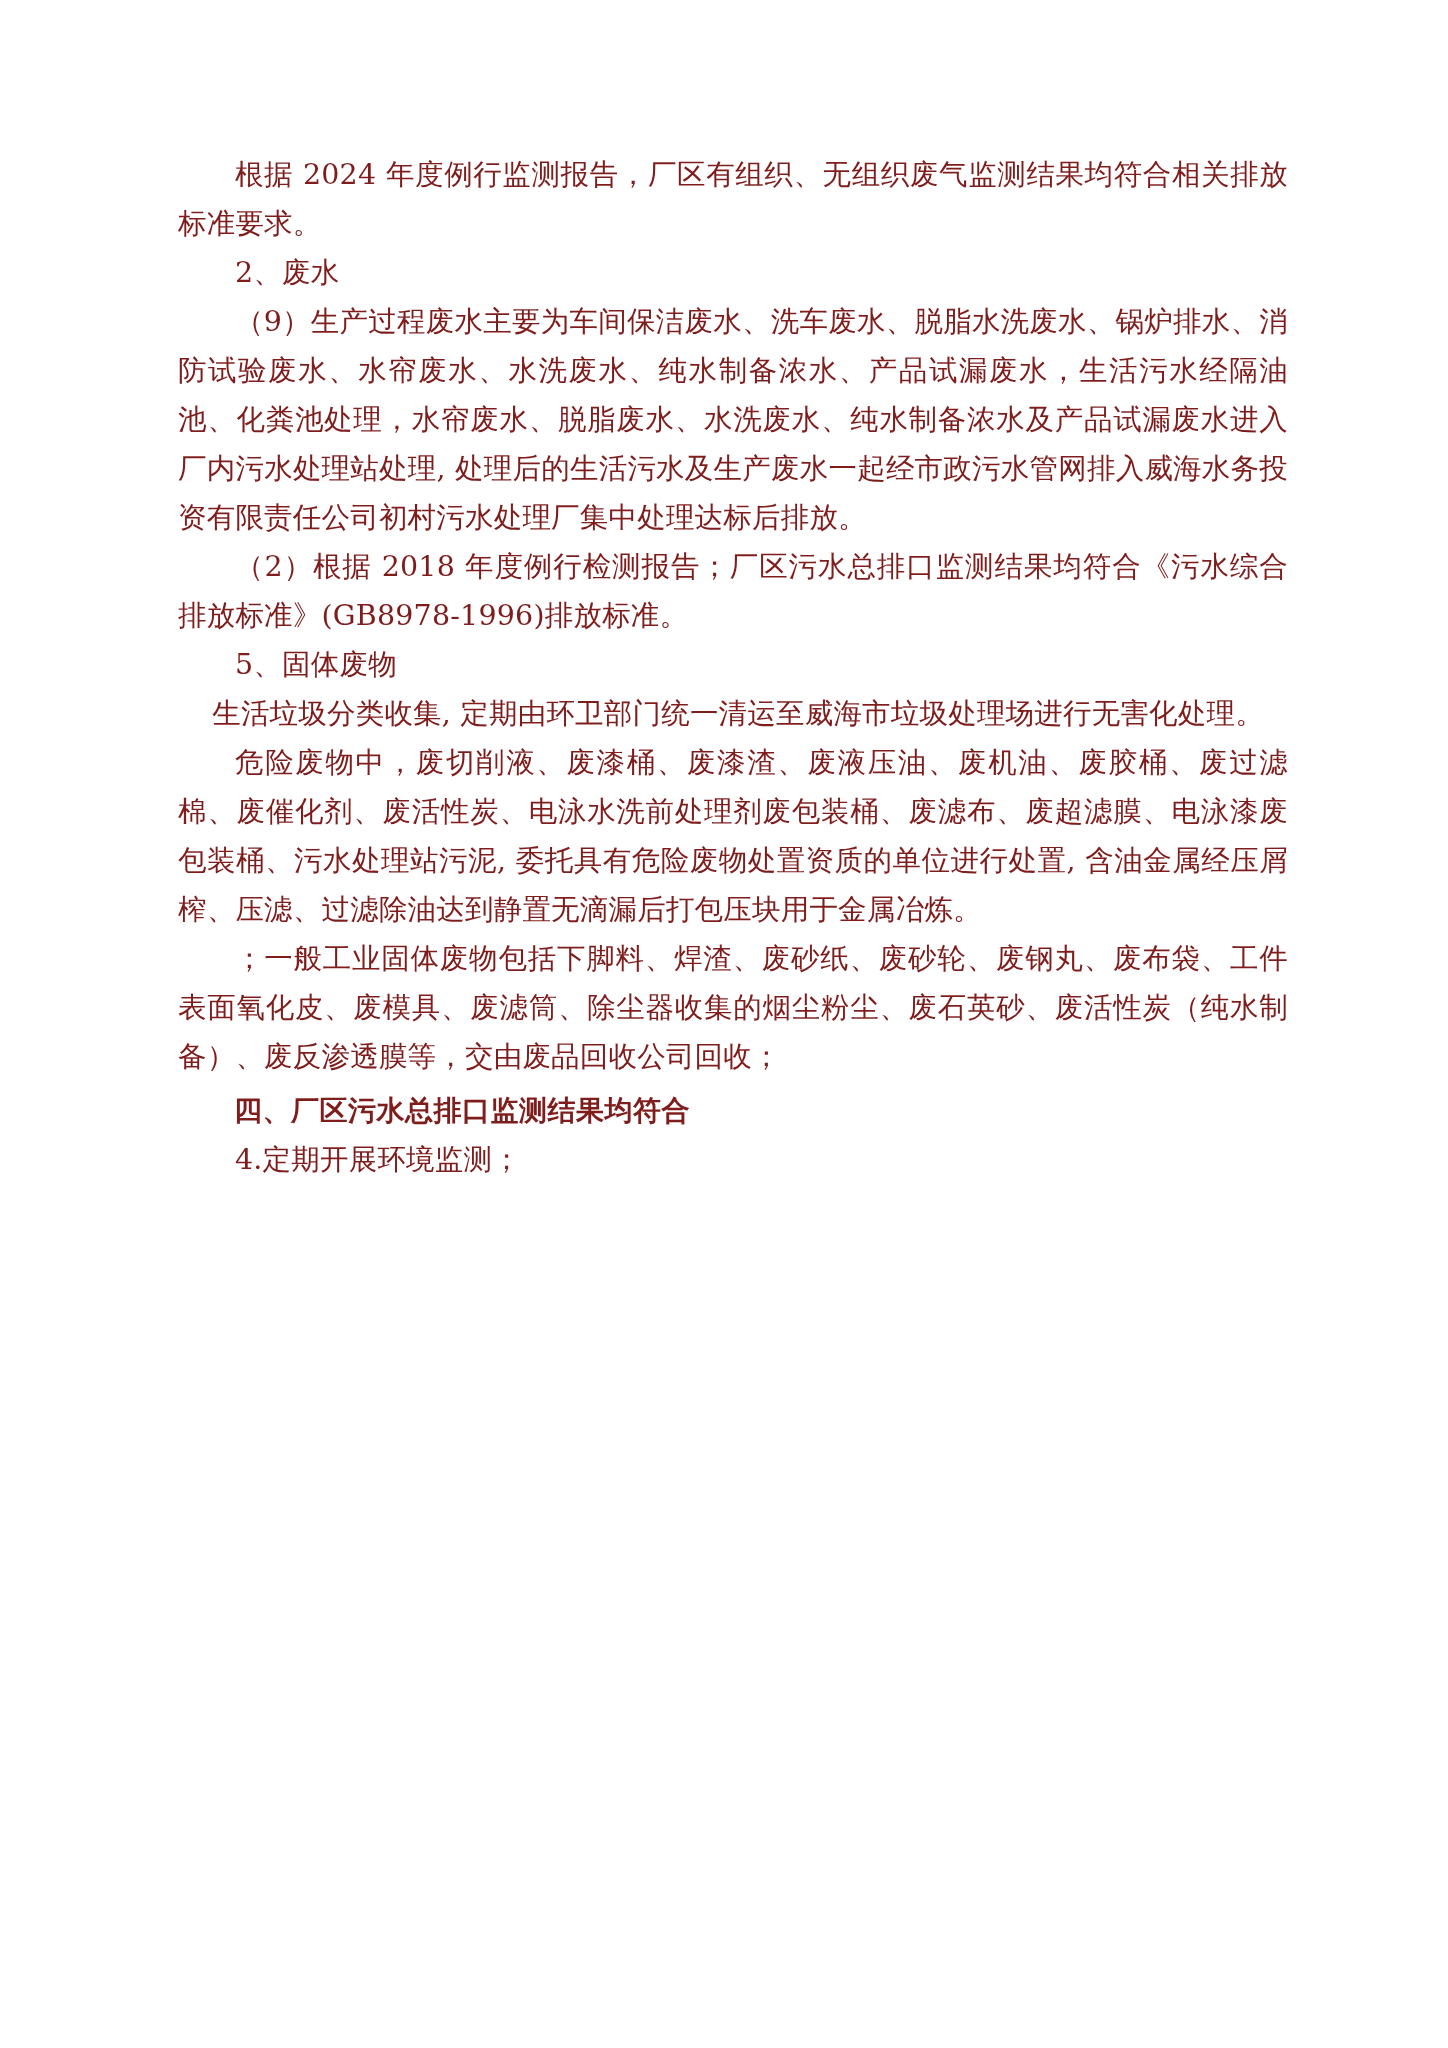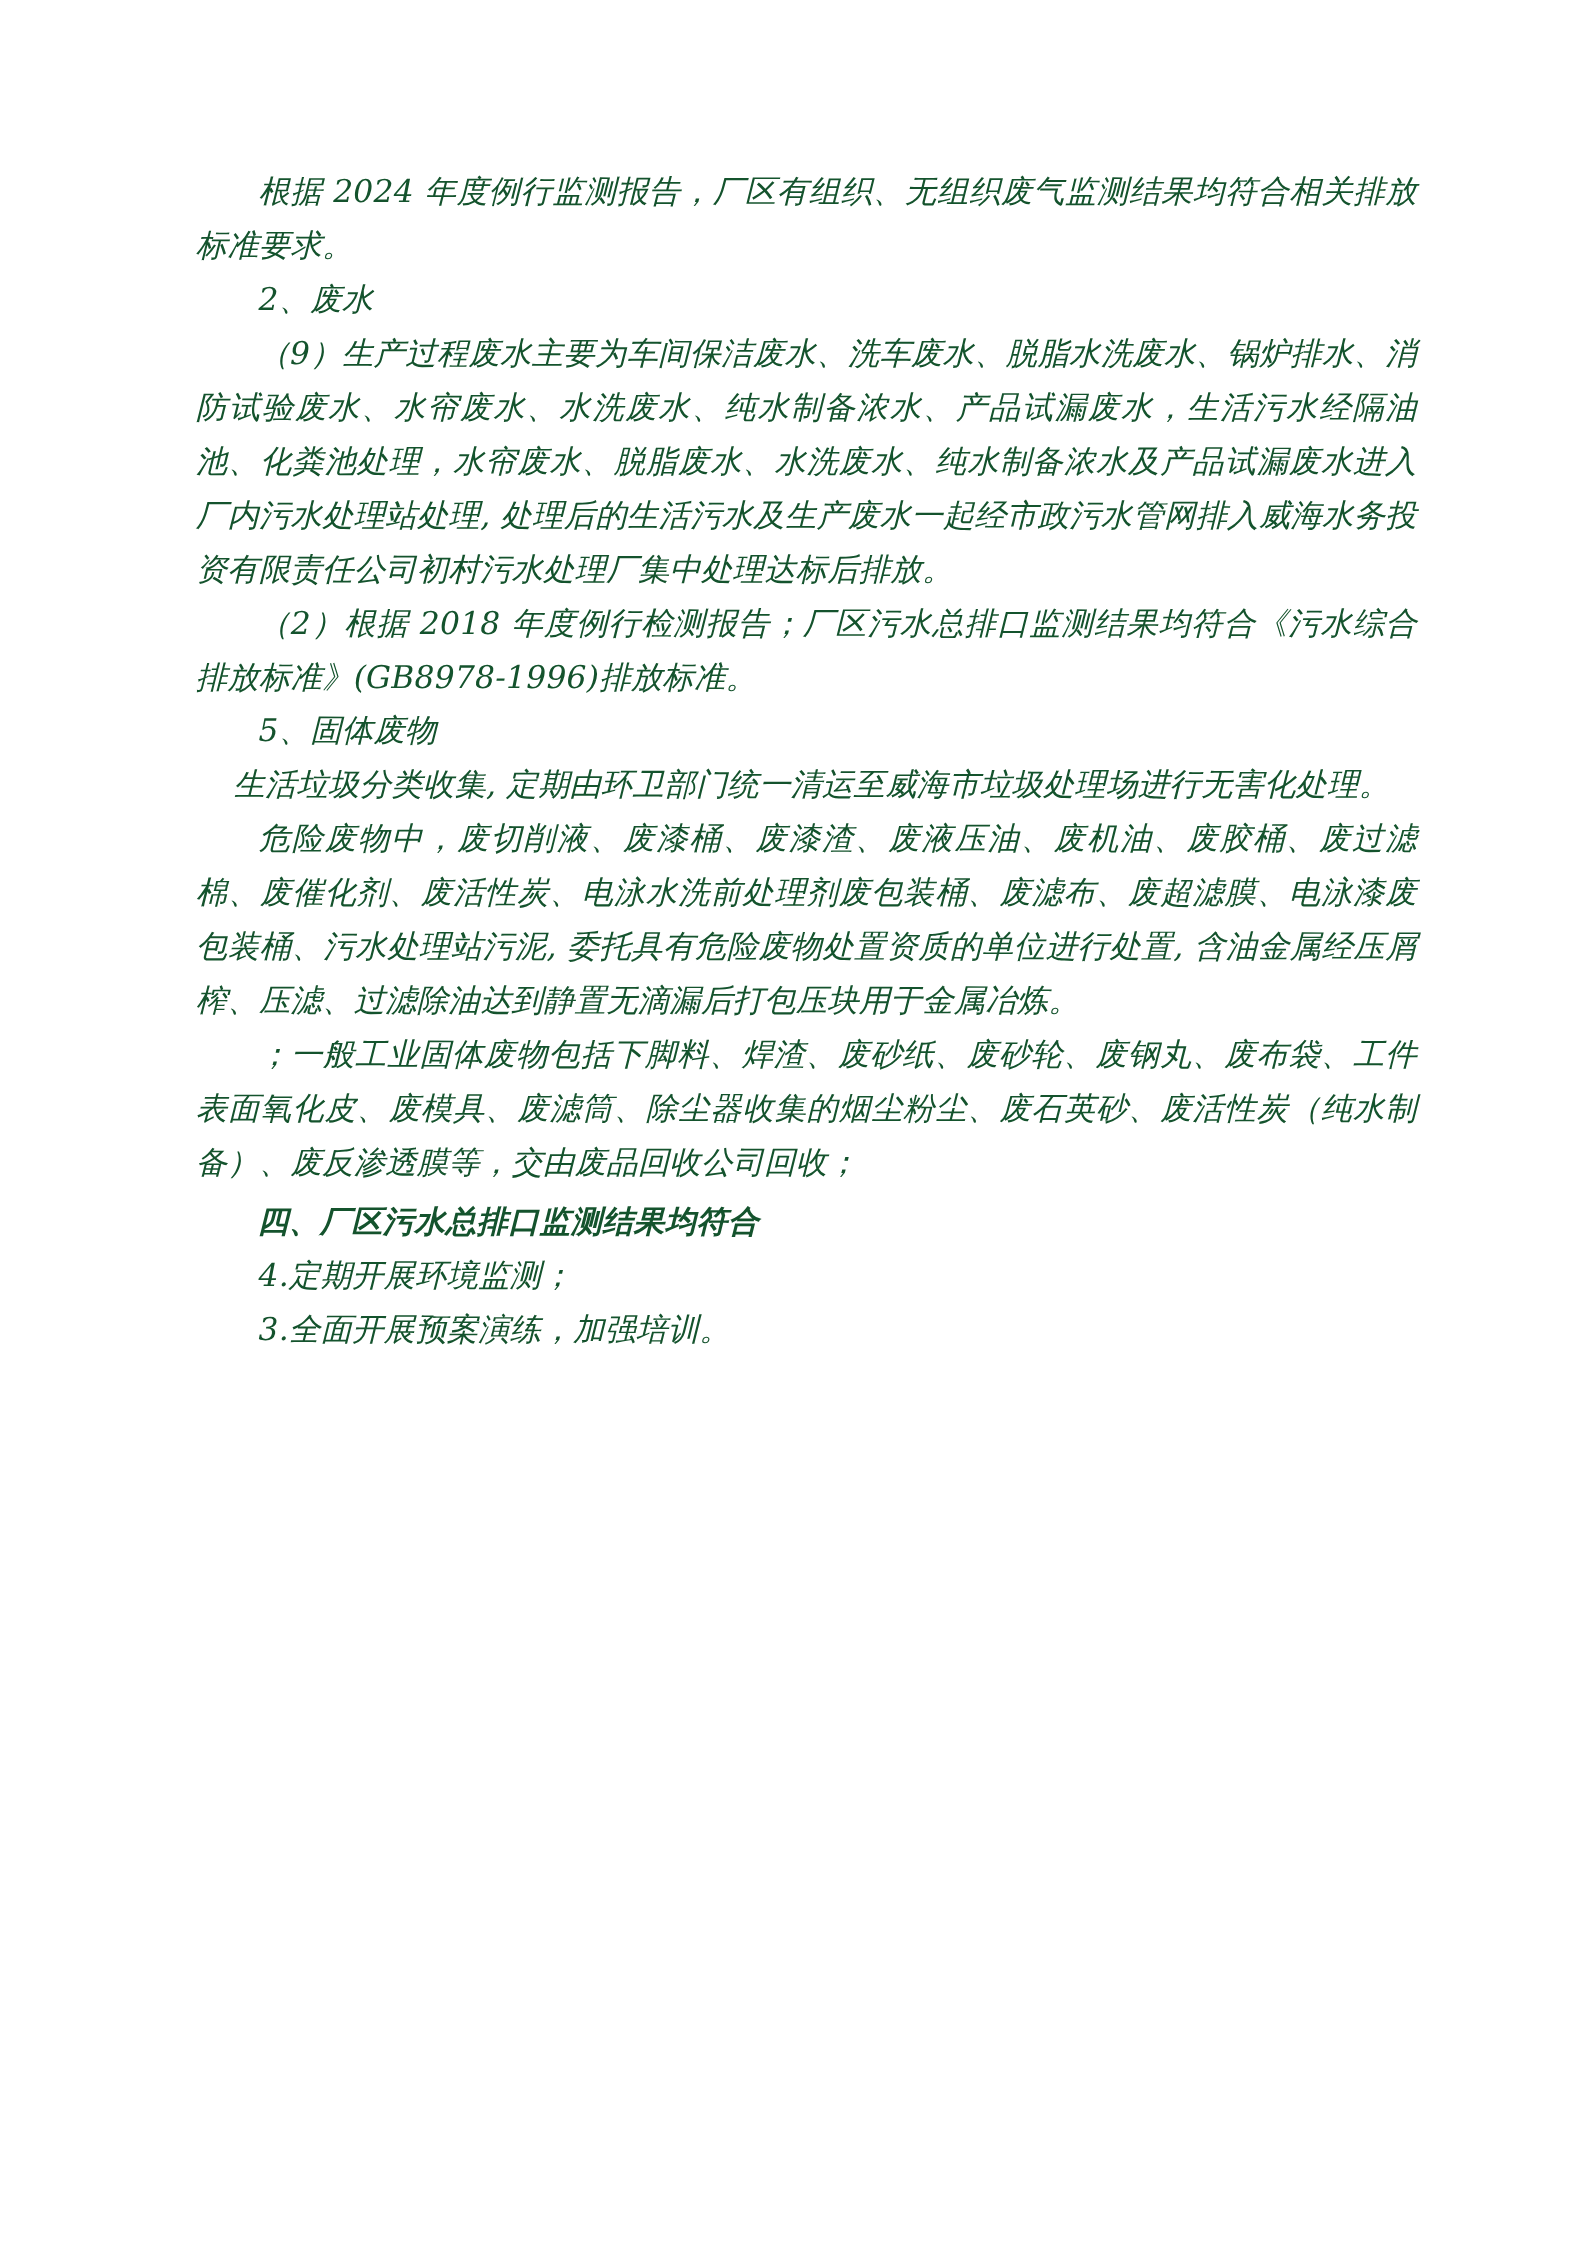--- a/index.html
+++ b/index.html
@@ -21,22 +21,21 @@
     box-sizing: border-box;
     padding: 150px 160px 0 178px;
     background: #ffffff;
   }
   .doc-body {
     font-size: 28.5px;
     line-height: 1.72;
     text-align: justify;
     text-justify: inter-ideograph;
     letter-spacing: 0.2px;
-    color: #14532d;
-    font-style: italic;
+    color: #7f1d1d;
   }
   p {
     margin: 0 0 0 0;
   }
   .para {
     text-indent: 2em;
   }
   .para-indent1 {
     text-indent: 1.2em;
   }
@@ -70,16 +69,15 @@
 
     <p class="para-indent1">生活垃圾分类收集, 定期由环卫部门统一清运至威海市垃圾处理场进行无害化处理。</p>
 
     <p class="para">危险废物中，废切削液、废漆桶、废漆渣、废液压油、废机油、废胶桶、废过滤棉、废催化剂、废活性炭、电泳水洗前处理剂废包装桶、废滤布、废超滤膜、电泳漆废包装桶、污水处理站污泥, 委托具有危险废物处置资质的单位进行处置, 含油金属经压屑榨、压滤、过滤除油达到静置无滴漏后打包压块用于金属冶炼。</p>
 
     <p class="para">；一般工业固体废物包括下脚料、焊渣、废砂纸、废砂轮、废钢丸、废布袋、工件表面氧化皮、废模具、废滤筒、除尘器收集的烟尘粉尘、废石英砂、废活性炭（纯水制备）、废反渗透膜等，交由废品回收公司回收；</p>
 
     <p class="heading">四、厂区污水总排口监测结果均符合</p>
 
     <p class="list-item">4.定期开展环境监测；</p>
-    <p class="list-item">3.全面开展预案演练，加强培训。</p>
 
   </div>
 </div>
 
 </body></html>

